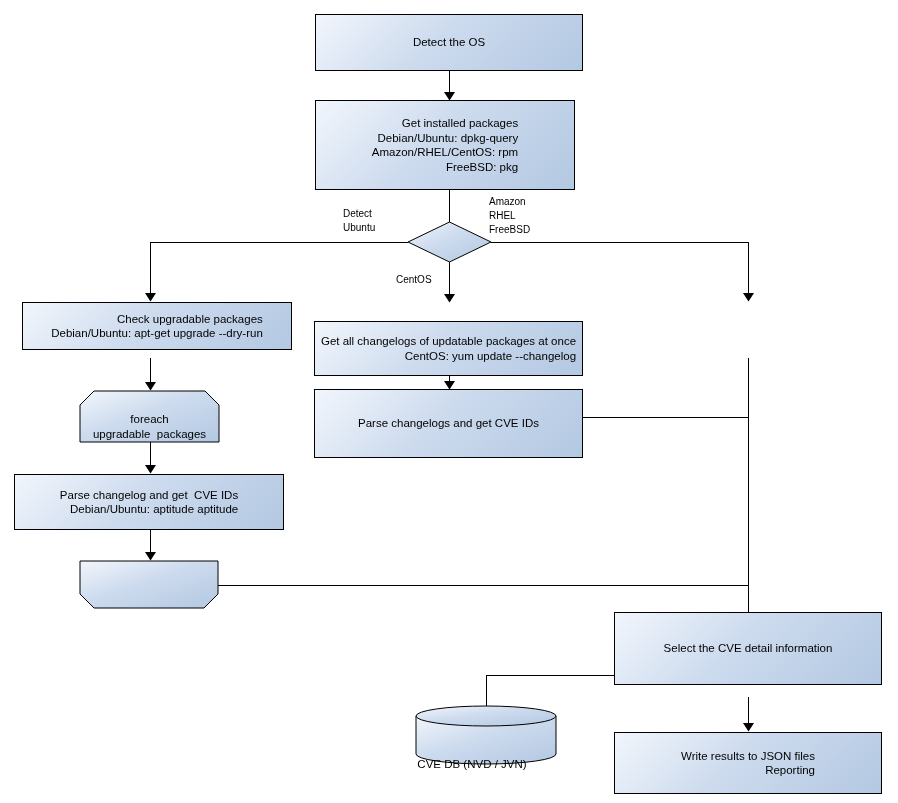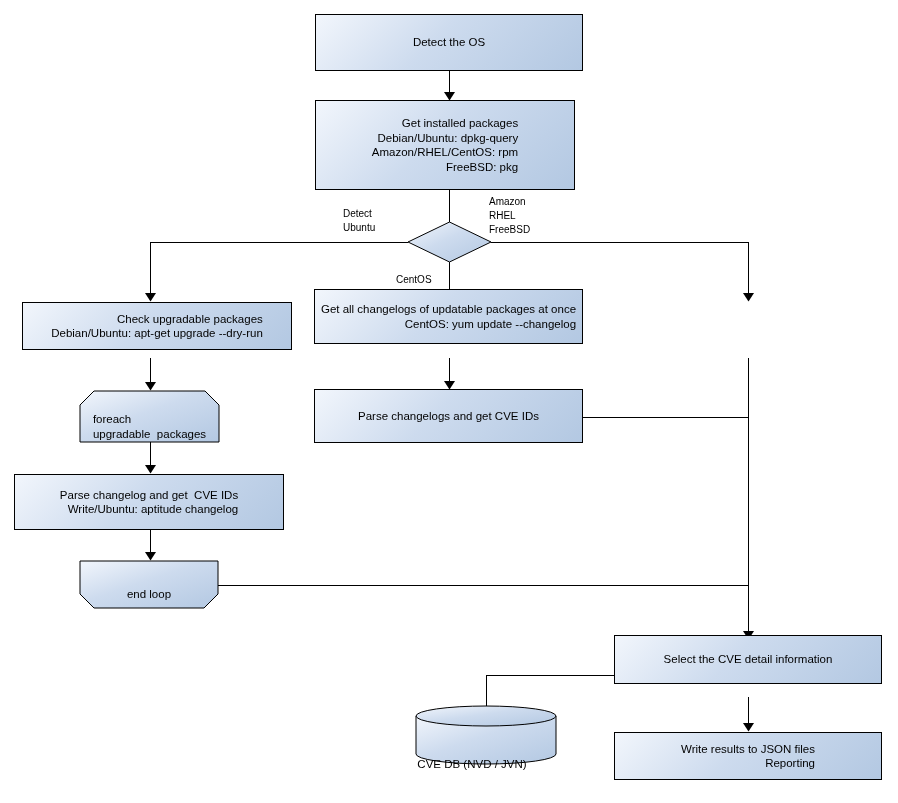--- a/index.html
+++ b/index.html
@@ -12,21 +12,21 @@
     position:absolute;box-sizing:border-box;border:1px solid #000;
     background:linear-gradient(135deg,#f2f6fc 0%,#cddbee 45%,#b3c8e2 100%);
     display:flex;align-items:center;justify-content:center;
     font-size:11.5px;line-height:14.5px;
   }
   .node span{white-space:pre;text-align:right;display:inline-block;}
   .shape-label{
     position:absolute;display:flex;align-items:center;justify-content:center;
     font-size:11.5px;line-height:14.5px;background:transparent;
   }
-  .shape-label span{white-space:pre;display:inline-block;margin-top:20px;}
+  .shape-label span{white-space:pre;text-align:center;display:inline-block;margin-top:20px;}
   .edge-label{
     position:absolute;font-size:10px;line-height:14px;text-align:left;
   }
   .edge-label span{white-space:pre;display:inline-block;}
   svg polyline{fill:none;stroke:#000;stroke-width:1;shape-rendering:crispEdges;}
   svg .shape{stroke:#000;stroke-width:1;fill:url(#nodeGrad);}
   svg .arrow{fill:#000;stroke:none;}
 </style>
 </head>
 <body>
@@ -115,50 +115,47 @@
 FreeBSD: pkg</span>
   </div>
 
   <div class="node" style="left:22px;top:302px;width:270px;height:48px">
     <span>Check upgradable packages
 Debian/Ubuntu: apt-get upgrade --dry-run</span>
   </div>
 
   <div class="node" style="left:14px;top:474px;width:270px;height:56px">
     <span>Parse changelog and get  CVE IDs
-Write/Ubuntu: aptitude changelog</span>
+Debian/Ubuntu: aptitude aptitude</span>
   </div>
 
-  <div class="node" style="left:314px;top:289px;width:269px;height:55px">
+  <div class="node" style="left:314px;top:321px;width:269px;height:55px">
     <span>Get all changelogs of updatable packages at once
 CentOS: yum update --changelog</span>
   </div>
 
-  <div class="node" style="left:314px;top:389px;width:269px;height:54px">
+  <div class="node" style="left:314px;top:389px;width:269px;height:69px">
     <span>Parse changelogs and get CVE IDs</span>
   </div>
 
 
-  <div class="node" style="left:614px;top:635px;width:268px;height:49px">
+  <div class="node" style="left:614px;top:612px;width:268px;height:73px">
     <span>Select the CVE detail information</span>
   </div>
 
-  <div class="node" style="left:614px;top:732px;width:268px;height:48px">
+  <div class="node" style="left:614px;top:732px;width:268px;height:62px">
     <span>Write results to JSON files
 Reporting</span>
   </div>
 
   <div class="shape-label" style="left:80px;top:391px;width:139px;height:51px">
     <span>foreach
 upgradable  packages</span>
   </div>
 
-  <div class="shape-label" style="left:80px;top:561px;width:138px;height:47px">
-    <span>end loop</span>
-  </div>
 
   <div class="shape-label" style="left:416px;top:744px;width:112px;height:20px">
     <span>CVE DB (NVD / JVN)</span>
   </div>
 
   <div class="edge-label" style="left:343px;top:207px;width:58px">
     <span>Detect
 Ubuntu</span>
   </div>
 

